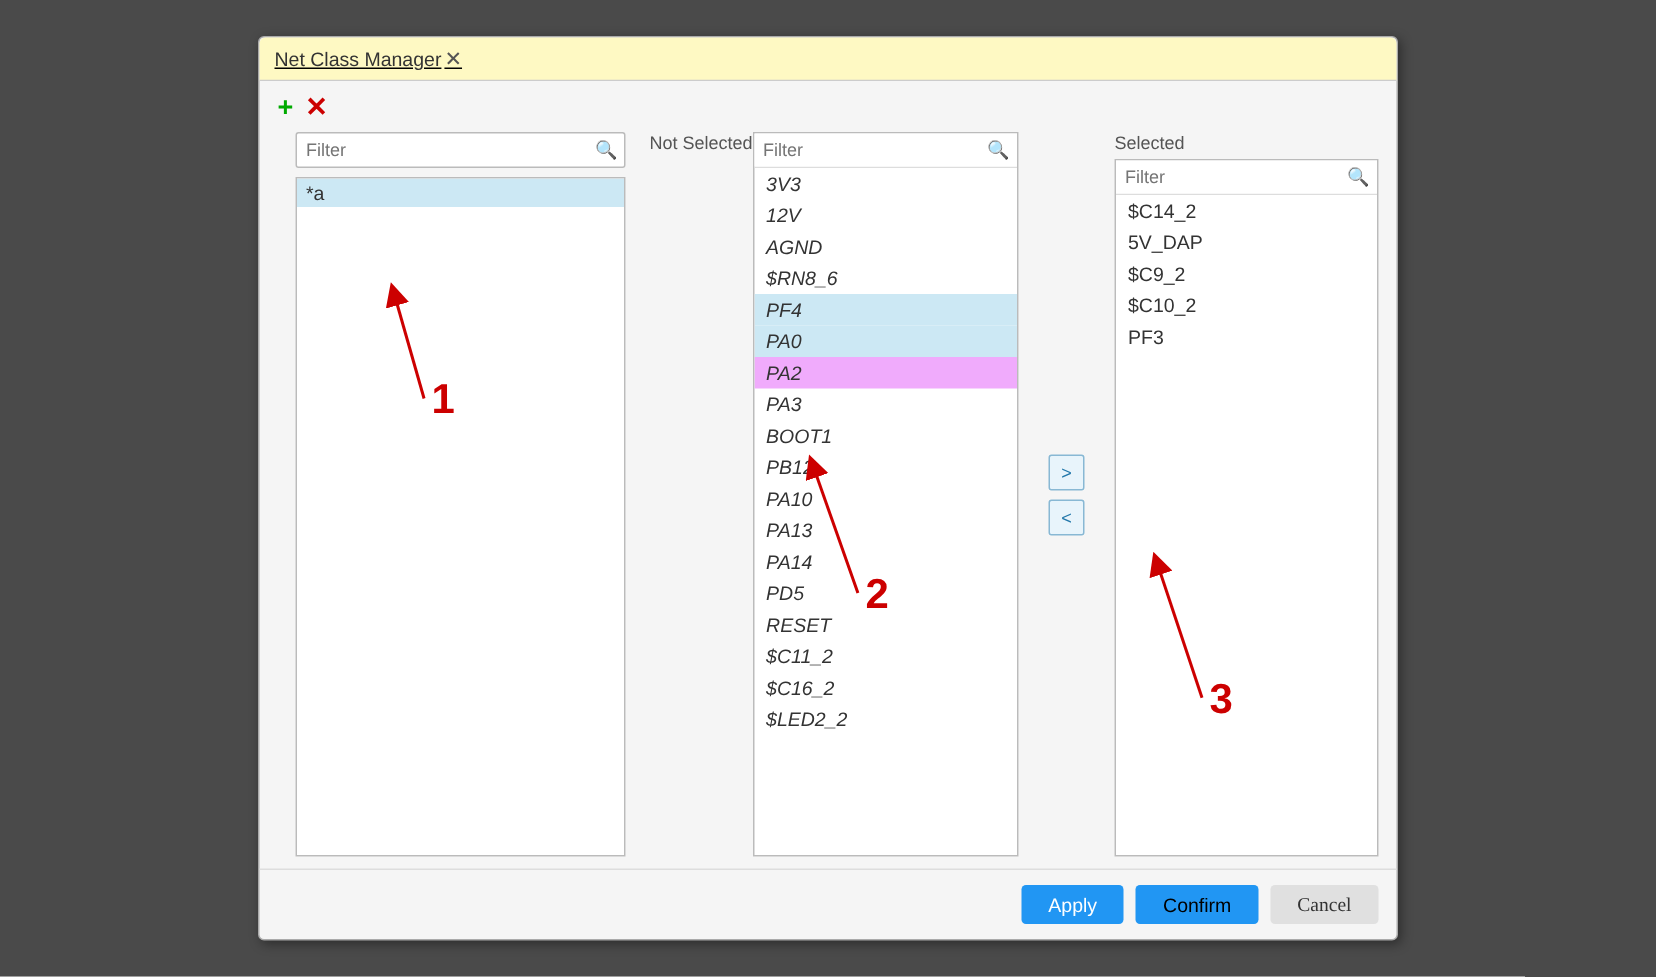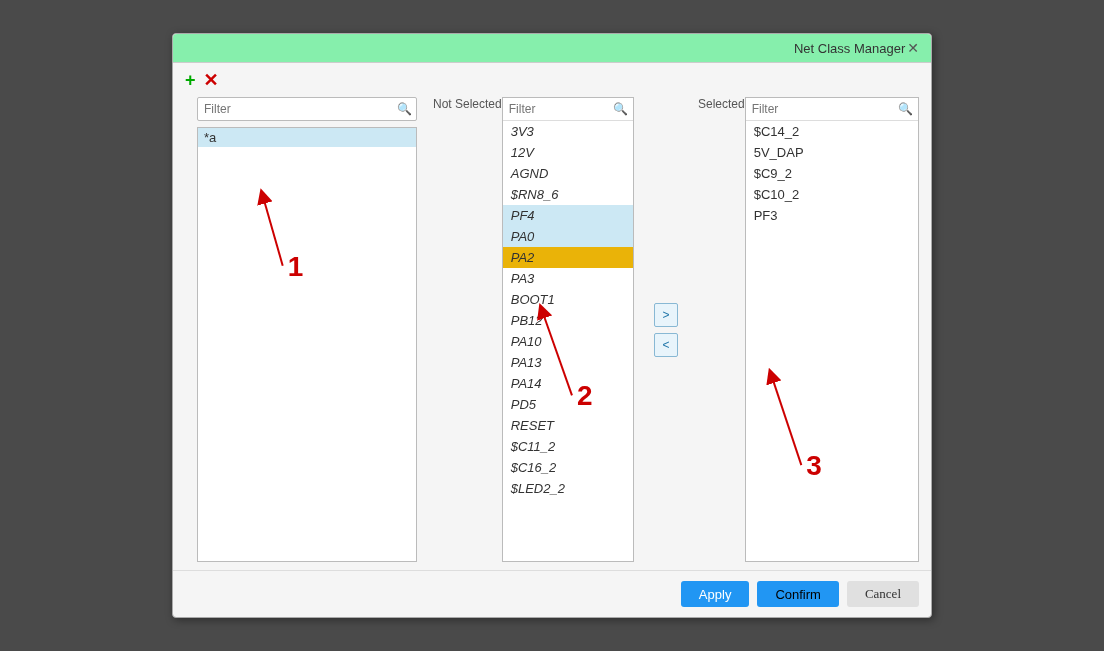--- a/index.html
+++ b/index.html
@@ -18,27 +18,28 @@
       border: 1px solid #aaa;
       border-radius: 4px;
       width: 760px;
       min-height: 580px;
       display: flex;
       flex-direction: column;
       box-shadow: 2px 2px 8px rgba(0,0,0,0.4);
       position: relative;
     }
     .title-bar {
-      background: #86efac;
+      background: #fef9c3;
       border-bottom: 1px solid #ccc;
       padding: 6px 10px;
       display: flex;
       align-items: center;
-      justify-content: flex-end;
+      justify-content: flex-start;
       border-radius: 4px 4px 0 0;
+      text-decoration: underline;
     }
     .title-bar-title {
       font-size: 13px;
       color: #333;
     }
     .title-bar-close {
       cursor: pointer;
       color: #555;
       font-size: 14px;
       background: none;
@@ -170,23 +171,23 @@
       cursor: pointer;
       display: flex;
       align-items: center;
       justify-content: center;
       font-size: 12px;
       color: #2277aa;
       border-radius: 2px;
     }
     
     .right-panel {
-      width: 221px;
-      display: flex;
-      flex-direction: row;
+      width: 176px;
+      display: flex;
+      flex-direction: column;
     }
     .right-list-wrap {
       border: 1px solid #bbb;
       background: #fff;
       flex: 1;
       display: flex;
       flex-direction: column;
     }
     .right-filter-wrap {
       position: relative;
@@ -286,21 +287,21 @@
           <input class="middle-filter" type="text" placeholder="Filter" style="">
           <span class="filter-icon" style="position:absolute;right:5px;top:50%;transform:translateY(-50%);color:#888;font-size:12px;">🔍</span>
         </div>
         <div class="middle-list">
           <div class="middle-list-item">3V3</div>
           <div class="middle-list-item">12V</div>
           <div class="middle-list-item">AGND</div>
           <div class="middle-list-item">$RN8_6</div>
           <div class="middle-list-item selected">PF4</div>
           <div class="middle-list-item selected">PA0</div>
-          <div class="middle-list-item selected" style="background:#eab308;">PA2</div>
+          <div class="middle-list-item selected" style="background:#f0abfc;">PA2</div>
           <div class="middle-list-item">PA3</div>
           <div class="middle-list-item">BOOT1</div>
           <div class="middle-list-item">PB12</div>
           <div class="middle-list-item">PA10</div>
           <div class="middle-list-item">PA13</div>
           <div class="middle-list-item">PA14</div>
           <div class="middle-list-item">PD5</div>
           <div class="middle-list-item">RESET</div>
           <div class="middle-list-item">$C11_2</div>
           <div class="middle-list-item">$C16_2</div>

